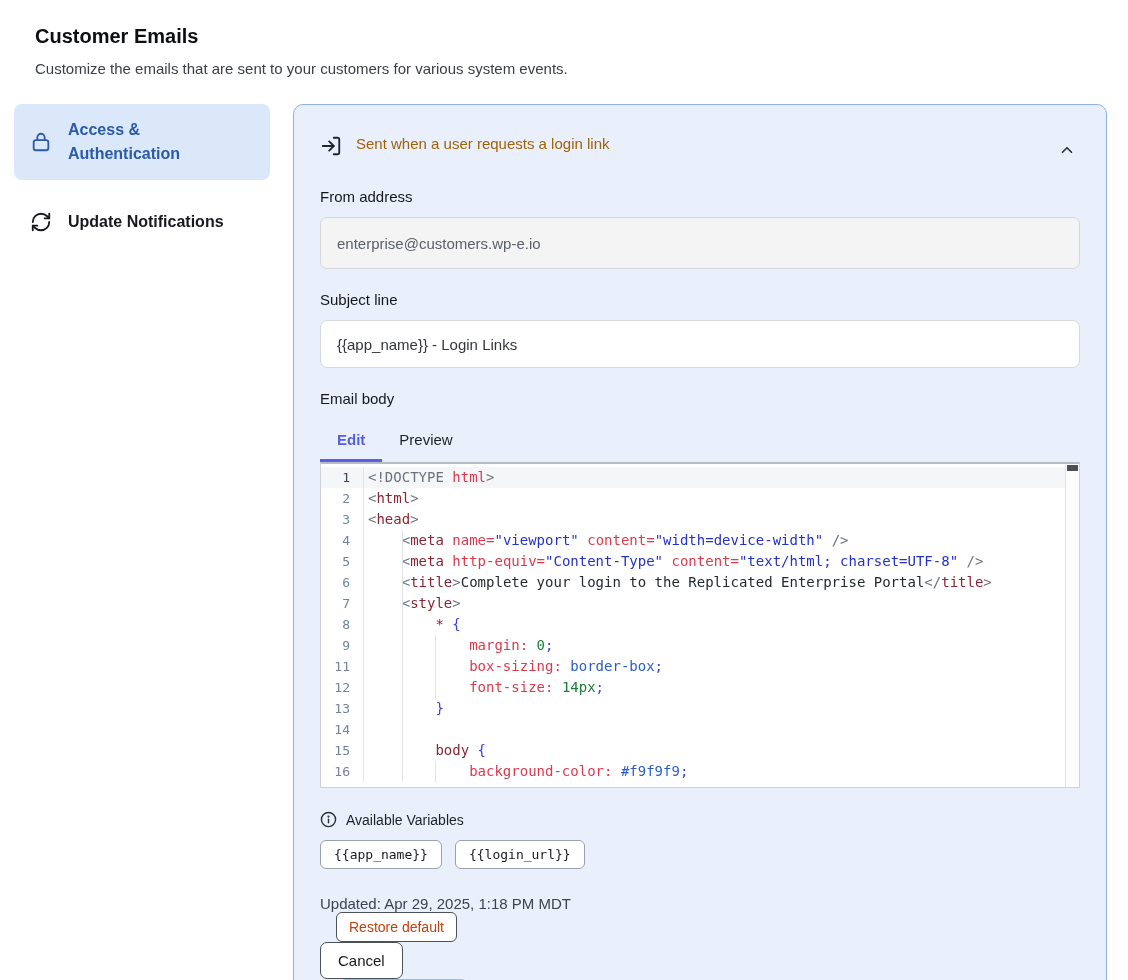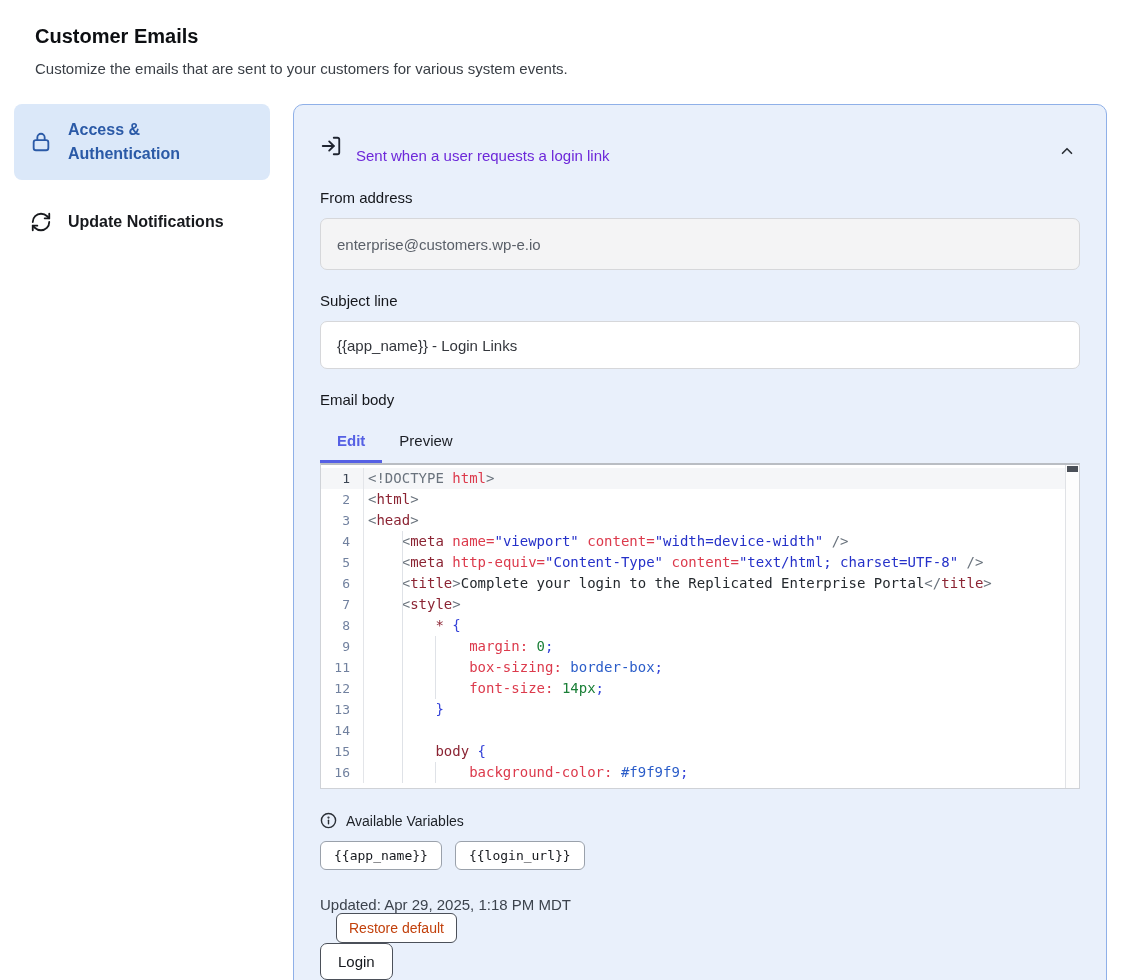--- a/index.html
+++ b/index.html
@@ -21,21 +21,21 @@
   .side-item + .side-item{margin-top:16px;}
   .side-item .sicon{flex:none;display:flex;}
 
   
   .panel{flex:1;border:1px solid #8fb0e8;border-radius:10px;background:#e9f0fb;
       padding:26px;box-sizing:border-box;}
   .panel-header{display:flex;gap:14px;}
   .ph-icon{flex:none;margin-top:4px;}
   .ph-text{flex:1;}
   .panel-title{font-size:17px;font-weight:bold;color:#1b2430;line-height:23px;}
-  .panel-sub{font-size:15px;color:#6d28d9;line-height:22px;margin-top:14px;}
+  .panel-sub{font-size:15px;color:#a16207;line-height:22px;margin-top:2px;}
   .collapse-btn{flex:none;margin-top:6px;cursor:pointer;background:none;border:none;padding:4px;}
 
   .field-label{font-size:15px;color:#15171c;margin:20px 0 9px 0;line-height:22px;}
   .tinput{width:100%;box-sizing:border-box;height:52px;border:1px solid #d6d7da;border-radius:7px;
       background:#f4f4f5;color:#5a6069;font-size:15px;padding:0 16px;outline:none;
       font-family:"Liberation Sans",sans-serif;}
   .tinput.white{background:#fff;color:#33363c;height:48px;}
 
   .tabs{display:flex;margin-top:12px;}
   .tab{padding:9px 17px 11px 17px;font-size:15px;color:#1c1f26;border-bottom:3px solid transparent;cursor:pointer;}
@@ -221,18 +221,18 @@
       </div>
       <div class="chips">
           <button class="chip">{{app_name}}</button>
           <button class="chip">{{login_url}}</button>
         </div>
 
       <div class="panel-footer">
         <span class="updated">Updated: Apr 29, 2025, 1:18 PM MDT</span>
         <button class="btn btn-restore">Restore default</button>
         <span class="spacer"></span>
-        <button class="btn btn-cancel">Login</button>
+        <button class="btn btn-cancel">Cancel</button>
         <button class="btn btn-save">Save changes</button>
       </div>
     </div>
   </div>
 </div>
 
 </body></html>

